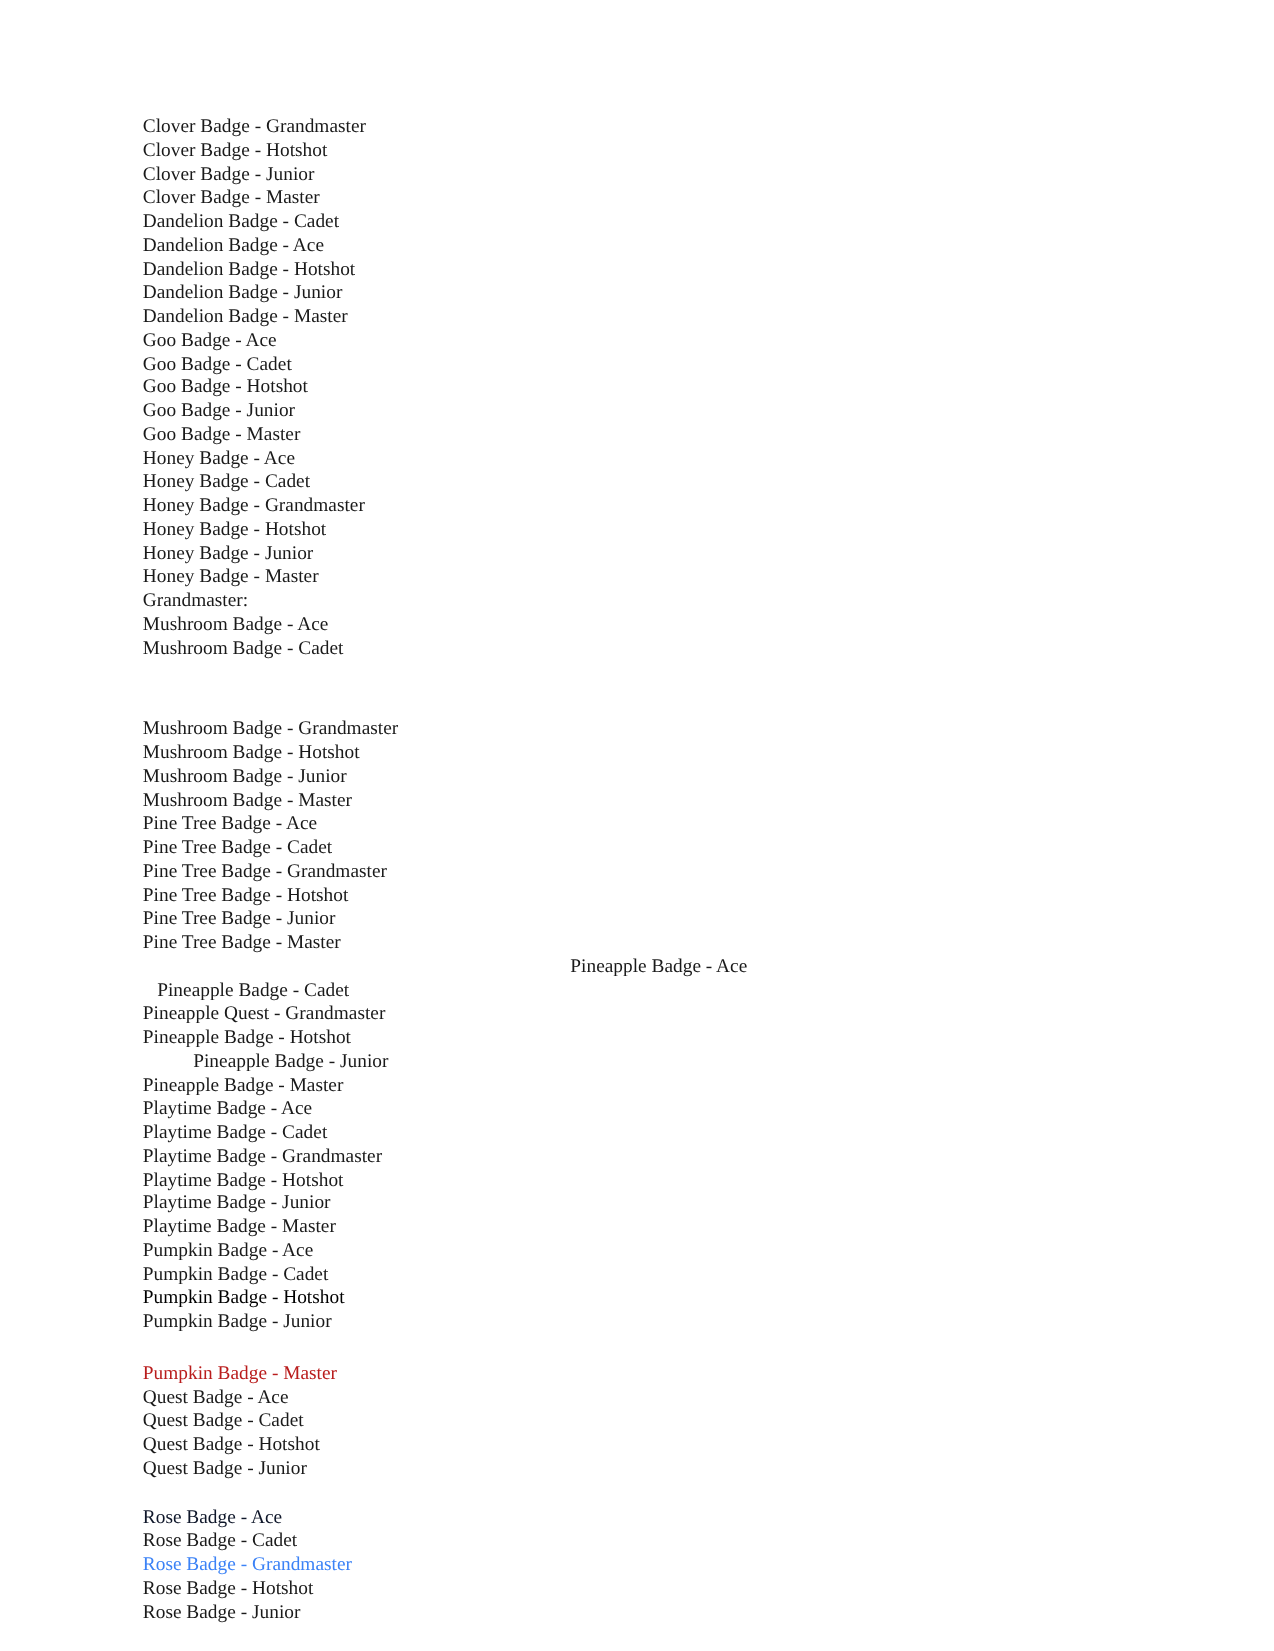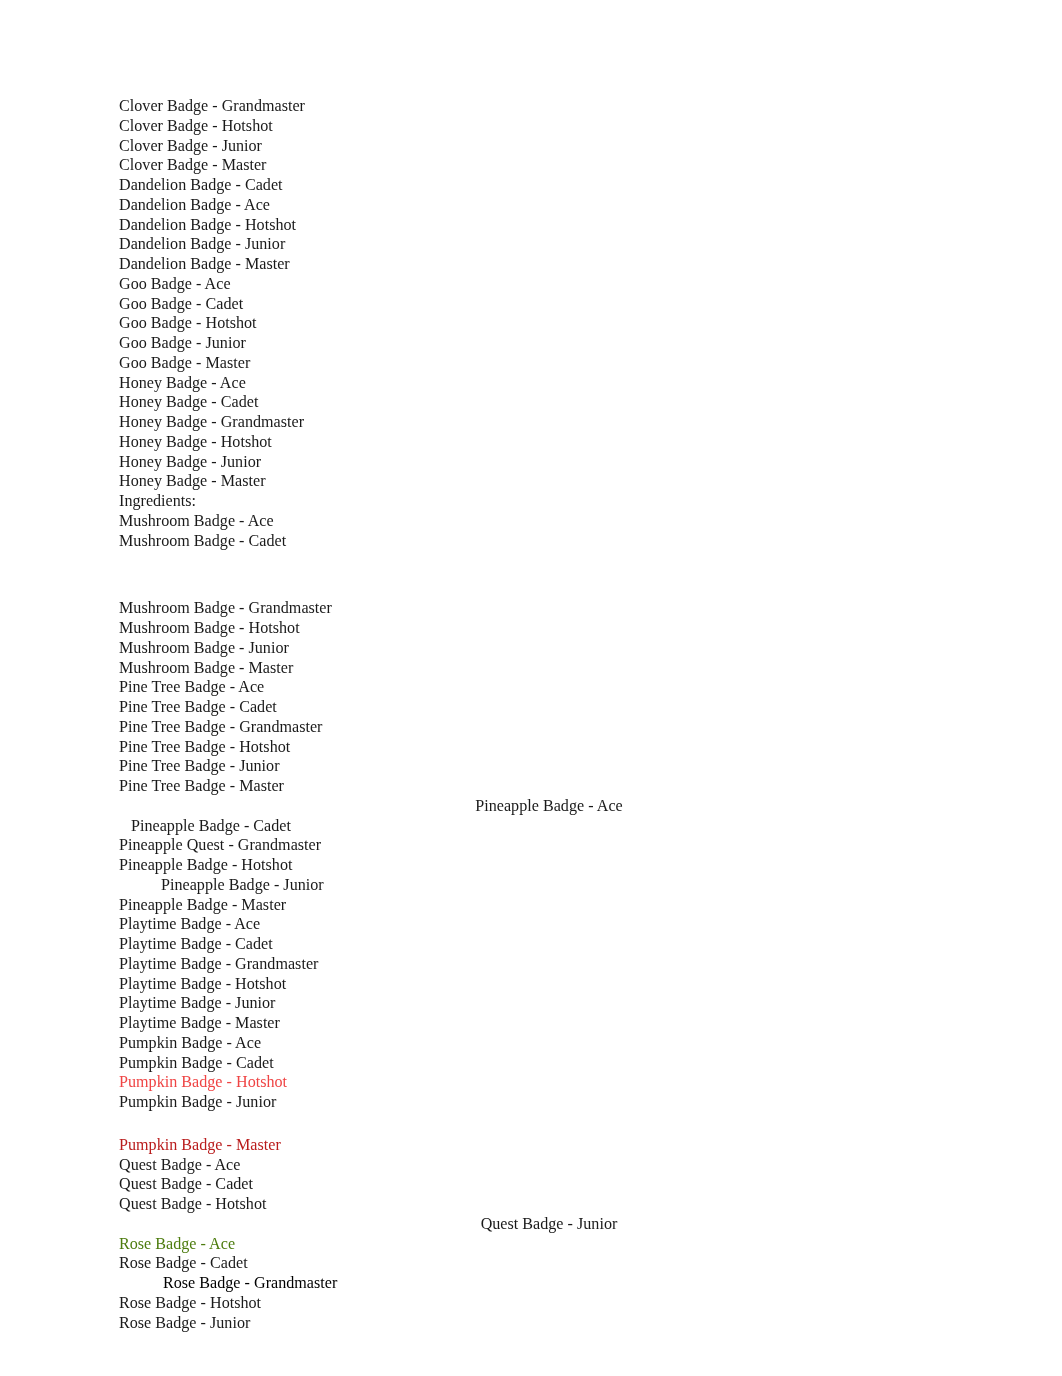--- a/index.html
+++ b/index.html
@@ -59,21 +59,21 @@
       <span class="doc-line" style="color: rgb(26, 26, 26);">Goo Badge - Cadet</span>
       <span class="doc-line" style="color: rgb(26, 26, 26);">Goo Badge - Hotshot</span>
       <span class="doc-line" style="color: rgb(26, 26, 26);">Goo Badge - Junior</span>
       <span class="doc-line" style="color: rgb(26, 26, 26);">Goo Badge - Master</span>
       <span class="doc-line" style="color: rgb(26, 26, 26);">Honey Badge - Ace</span>
       <span class="doc-line" style="color: rgb(26, 26, 26);">Honey Badge - Cadet</span>
       <span class="doc-line" style="color: rgb(26, 26, 26);">Honey Badge - Grandmaster</span>
       <span class="doc-line" style="color: rgb(26, 26, 26);">Honey Badge - Hotshot</span>
       <span class="doc-line" style="color: rgb(26, 26, 26);">Honey Badge - Junior</span>
       <span class="doc-line" style="color: rgb(26, 26, 26);">Honey Badge - Master</span>
-      <span class="doc-line" style="color: rgb(26, 26, 26);">Ingredients:</span>
+      <span class="doc-line" style="color: rgb(26, 26, 26);">Grandmaster:</span>
       <span class="doc-line" style="color: rgb(26, 26, 26);">Mushroom Badge - Ace</span>
       <span class="doc-line" style="color: rgb(26, 26, 26);">Mushroom Badge - Cadet</span>
       <span class="doc-line" style="color: rgb(26, 26, 26); margin-top: 48px;">Mushroom Badge - Grandmaster</span>
       <span class="doc-line" style="color: rgb(26, 26, 26);">Mushroom Badge - Hotshot</span>
       <span class="doc-line" style="color: rgb(26, 26, 26);">Mushroom Badge - Junior</span>
       <span class="doc-line" style="color: rgb(26, 26, 26);">Mushroom Badge - Master</span>
       <span class="doc-line" style="color: rgb(26, 26, 26);">Pine Tree Badge - Ace</span>
       <span class="doc-line" style="color: rgb(26, 26, 26);">Pine Tree Badge - Cadet</span>
       <span class="doc-line" style="color: rgb(26, 26, 26);">Pine Tree Badge - Grandmaster</span>
       <span class="doc-line" style="color: rgb(26, 26, 26);">Pine Tree Badge - Hotshot</span>
@@ -86,26 +86,26 @@
       <span class="doc-line" style="color: rgb(26, 26, 26); margin-left: 42px;">Pineapple Badge - Junior</span>
       <span class="doc-line" style="color: rgb(26, 26, 26);">Pineapple Badge - Master</span>
       <span class="doc-line" style="color: rgb(26, 26, 26);">Playtime Badge - Ace</span>
       <span class="doc-line" style="color: rgb(26, 26, 26);">Playtime Badge - Cadet</span>
       <span class="doc-line" style="color: rgb(26, 26, 26);">Playtime Badge - Grandmaster</span>
       <span class="doc-line" style="color: rgb(26, 26, 26);">Playtime Badge - Hotshot</span>
       <span class="doc-line" style="color: rgb(26, 26, 26);">Playtime Badge - Junior</span>
       <span class="doc-line" style="color: rgb(26, 26, 26);">Playtime Badge - Master</span>
       <span class="doc-line" style="color: rgb(26, 26, 26);">Pumpkin Badge - Ace</span>
       <span class="doc-line" style="color: rgb(26, 26, 26);">Pumpkin Badge - Cadet</span>
-      <span class="doc-line" style="color: #ef4444; font-family: Liberation Serif, serif;">Pumpkin Badge - Hotshot</span>
+      <span class="doc-line" style="color: #000000; font-family: Liberation Serif, serif;">Pumpkin Badge - Hotshot</span>
       <span class="doc-line" style="color: rgb(26, 26, 26);">Pumpkin Badge - Junior</span>
       <span class="doc-line" style="color: #b91c1c; margin-top: 23px;">Pumpkin Badge - Master</span>
       <span class="doc-line" style="color: rgb(26, 26, 26);">Quest Badge - Ace</span>
       <span class="doc-line" style="color: rgb(26, 26, 26);">Quest Badge - Cadet</span>
       <span class="doc-line" style="color: rgb(26, 26, 26);">Quest Badge - Hotshot</span>
-      <span class="doc-line" style="color: rgb(26, 26, 26); text-align: center;">Quest Badge - Junior</span>
-      <span class="doc-line" style="color: #4d7c0f;">Rose Badge - Ace</span>
+      <span class="doc-line" style="color: rgb(26, 26, 26);">Quest Badge - Junior</span>
+      <span class="doc-line" style="color: #0f172a; margin-top: 21px;">Rose Badge - Ace</span>
       <span class="doc-line" style="color: rgb(26, 26, 26);">Rose Badge - Cadet</span>
-      <span class="doc-line" style="color: #000000; margin-left: 44px;">Rose Badge - Grandmaster</span>
+      <span class="doc-line" style="color: #3b82f6;">Rose Badge - Grandmaster</span>
       <span class="doc-line" style="color: rgb(26, 26, 26);">Rose Badge - Hotshot</span>
       <span class="doc-line" style="color: rgb(26, 26, 26);">Rose Badge - Junior</span>
     </div>
 </div>
 
 </body></html>

